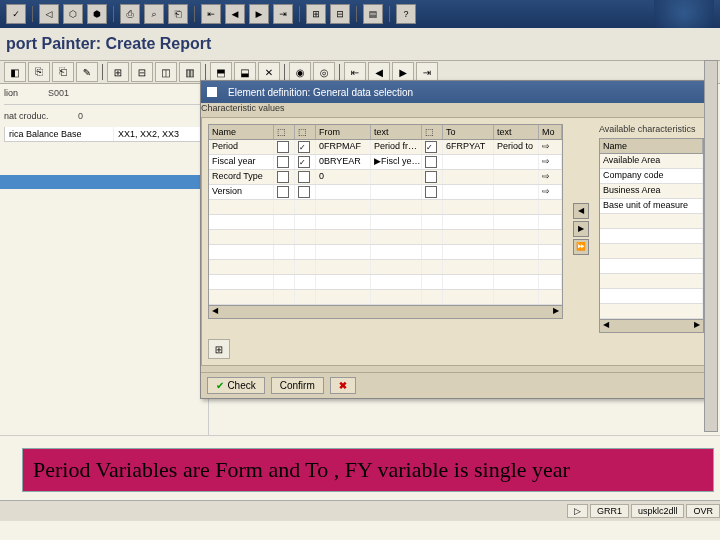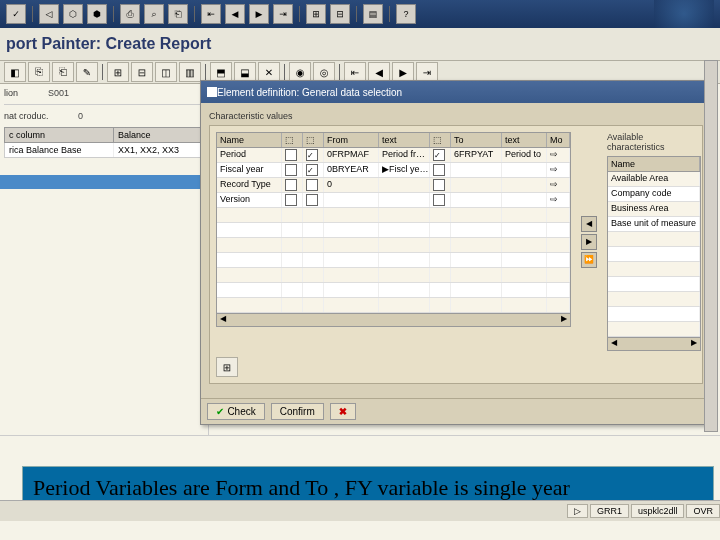--- a/index.html
+++ b/index.html
@@ -14,43 +14,43 @@
 .leftpane{width:200px;background:#f5f3e8;border-right:1px solid #ccc;padding:4px}
 .fld{display:flex;gap:4px;margin-bottom:6px;font-size:9px}
 .fld-lbl{width:40px;color:#333}
 .fld-val{color:#444}
 .divider{height:1px;background:#ccc;margin:6px 0}
 .colhdr{display:flex;background:#d4d0c8;border:1px solid #999;font-size:9px}
 .colhdr>div{padding:2px 4px;border-right:1px solid #999}
 .row{display:flex;background:#fff;border:1px solid #ccc;border-top:none;font-size:9px}
 .row>div{padding:2px 4px;border-right:1px solid #eee}
 .dialog{position:absolute;left:200px;top:80px;width:510px;background:#d8d0b8;border:1px solid #888;box-shadow:2px 2px 4px rgba(0,0,0,.3)}
-.dlg-title{height:18px;background:linear-gradient(#4a6a9a,#3a5a8a);color:#fff;font-size:10px;padding:2px 6px;display:flex;align-items:center;gap:0}
+.dlg-title{height:18px;background:linear-gradient(#4a6a9a,#3a5a8a);color:#fff;font-size:10px;padding:2px 6px;display:flex;align-items:center;gap:11px}
 .dlg-title-icon{width:10px;height:10px;background:#fff;display:inline-block}
-.dlg-body{padding:8px}
+.dlg-body{}
 .section-hdr{font-size:9px;color:#333;margin-bottom:4px}
 .box{background:#e8e0c8;border:1px solid #b0a890;padding:6px;margin-bottom:6px}
 .two-col{display:flex;gap:8px}
 .grid{border:1px solid #999;background:#fff;font-size:9px}
 .grid-hdr{display:flex;background:#d4ccb4;border-bottom:1px solid #999}
 .grid-hdr>div{padding:2px 3px;border-right:1px solid #aaa;overflow:hidden}
 .grid-row{display:flex;border-bottom:1px solid #ddd;height:14px}
 .grid-row>div{padding:1px 3px;border-right:1px solid #eee;overflow:hidden;white-space:nowrap}
 .grid-row:nth-child(odd){background:#f8f4e8}
 .cb{width:10px;height:10px;border:1px solid #666;display:inline-block;background:#fff}
 .cb.chk::after{content:"✓";font-size:8px;line-height:8px}
 .nav-btns{display:flex;flex-direction:column;gap:2px;justify-content:center;padding:0 2px}
 .nav-btn{width:14px;height:14px;background:#d4ccb4;border:1px solid #888;font-size:8px;display:flex;align-items:center;justify-content:center}
 .hscroll{display:flex;justify-content:space-between;background:#d4ccb4;border-top:1px solid #999;height:12px}
 .hscroll>span{width:12px;font-size:8px;text-align:center}
 .btn-row{display:flex;gap:6px;align-items:center;padding:4px 6px;border-top:1px solid #b0a890}
 .btn{background:#e8e0c8;border:1px solid #999;padding:2px 8px;font-size:10px;display:flex;align-items:center;gap:3px}
 .ck{color:#090}
 .x{color:#c00;font-weight:bold}
-.annotation{position:absolute;left:22px;top:466px;width:670px;background:#0369a1;border:1px solid #8aa;padding:8px 10px;font-family:'Times New Roman',serif;font-size:22px}
+.annotation{position:absolute;left:22px;top:448px;width:670px;background:#be185d;border:1px solid #8aa;padding:8px 10px;font-family:'Times New Roman',serif;font-size:22px}
 .statusbar{position:absolute;left:0;top:500px;width:720px;height:20px;background:#e0ddd0;border-top:1px solid #aaa;display:flex;align-items:center;font-size:9px}
 .sb-right{margin-left:auto;display:flex;gap:2px}
 .sb-cell{background:#f0ede2;border:1px solid #b0ada0;padding:1px 6px}
 .blank-strip{position:absolute;left:0;top:435px;width:720px;height:60px;background:#f5f3e8;border-top:1px solid #ccc}
 .vscroll{position:absolute;right:2px;top:60px;width:12px;height:370px;background:#d4d0c8;border:1px solid #999}
 .bluebar{position:absolute;left:0;top:175px;width:200px;height:14px;background:#4a8ac8}
 </style>
 </head>
 <body>
 
@@ -108,24 +108,20 @@
 <div class="workarea">
   <div class="leftpane">
     <div class="fld">
       <div class="fld-lbl">lion</div>
       <div class="fld-val">S001</div>
     </div>
     <div class="divider"></div>
     <div class="fld">
       <div class="fld-lbl" style="width:70px">nat croduc.</div>
       <div class="fld-val">0</div>
-    </div>
-    <div class="colhdr">
-      <div style="width:100px">c column</div>
-      <div style="width:80px">Balance</div>
     </div>
     <div class="bluebar"></div>
     <div class="row">
       <div style="width:100px">rica Balance Base</div>
       <div style="width:80px">XX1, XX2, XX3</div>
     </div>
   </div>
 </div>
 
 <div class="dialog">

